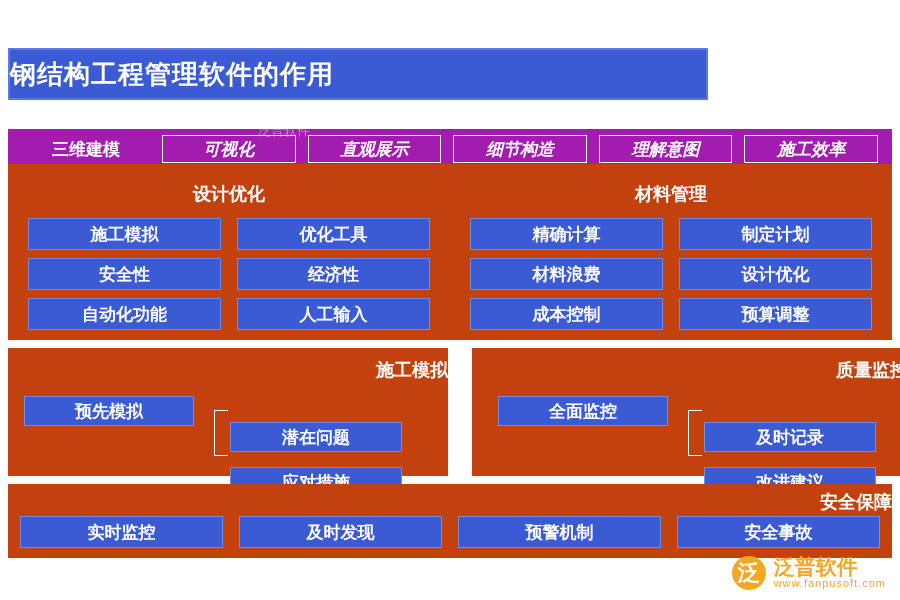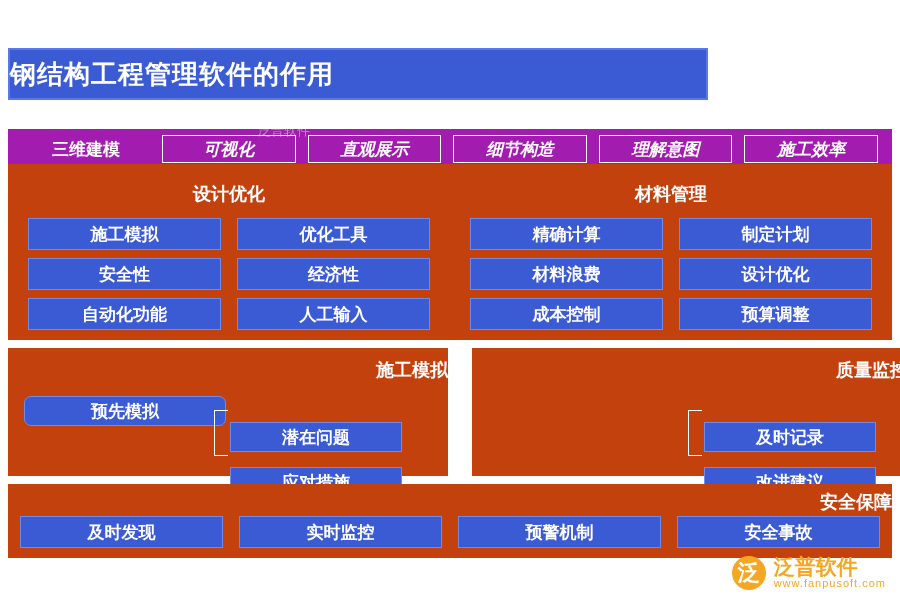--- a/index.html
+++ b/index.html
@@ -288,38 +288,39 @@
         <div class="cell">材料浪费</div>
         <div class="cell">设计优化</div>
         <div class="cell">成本控制</div>
         <div class="cell">预算调整</div>
       </div>
     </div>
   </div>
 
   <div class="panel" id="sim-panel">
     <div class="sub-title">施工模拟</div>
-    <div class="cell left-node" style="left:16px; width:202px;border-radius:7px;">预先模拟</div>
+    <div class="cell left-node" style="left:16px; width:170px;">预先模拟</div>
     <div class="connector" style="left:206px; top:62px; width:14px; height:46px;"></div>
     <div class="cell right-node" style="left:222px; top:48px; width:172px;">潜在问题</div>
     <div class="cell right-node" style="left:222px; top:93px; width:172px;">应对措施</div>
   </div>
 
   <div class="panel" id="qc-panel">
     <div class="sub-title">质量监控</div>
+    <div class="cell left-node" style="left:26px; width:170px;">全面监控</div>
     <div class="connector" style="left:216px; top:62px; width:14px; height:46px;"></div>
     <div class="cell right-node" style="left:232px; top:48px; width:172px;">及时记录</div>
     <div class="cell right-node" style="left:232px; top:93px; width:172px;">改进建议</div>
   </div>
 
   <div class="panel" id="safety-panel">
     <div class="sub-title">安全保障</div>
     <div class="safety-row">
+      <div class="cell">实时监控</div>
       <div class="cell">及时发现</div>
-      <div class="cell">实时监控</div>
       <div class="cell">预警机制</div>
       <div class="cell">安全事故</div>
     </div>
   </div>
 
   <div class="logo">
     <div class="logo-mark">泛</div>
     <div class="logo-text">
       <div class="logo-cn">泛普软件</div>
       <div class="logo-en">www.fanpusoft.com</div>

